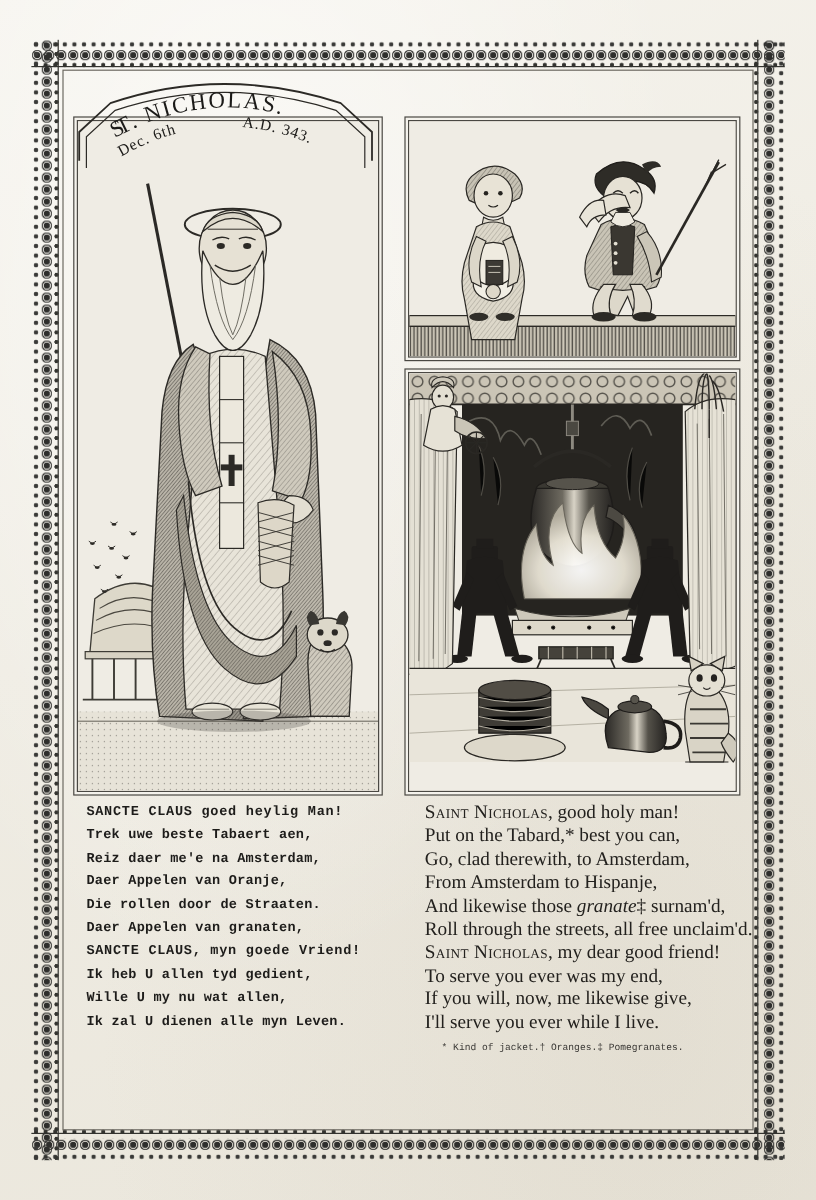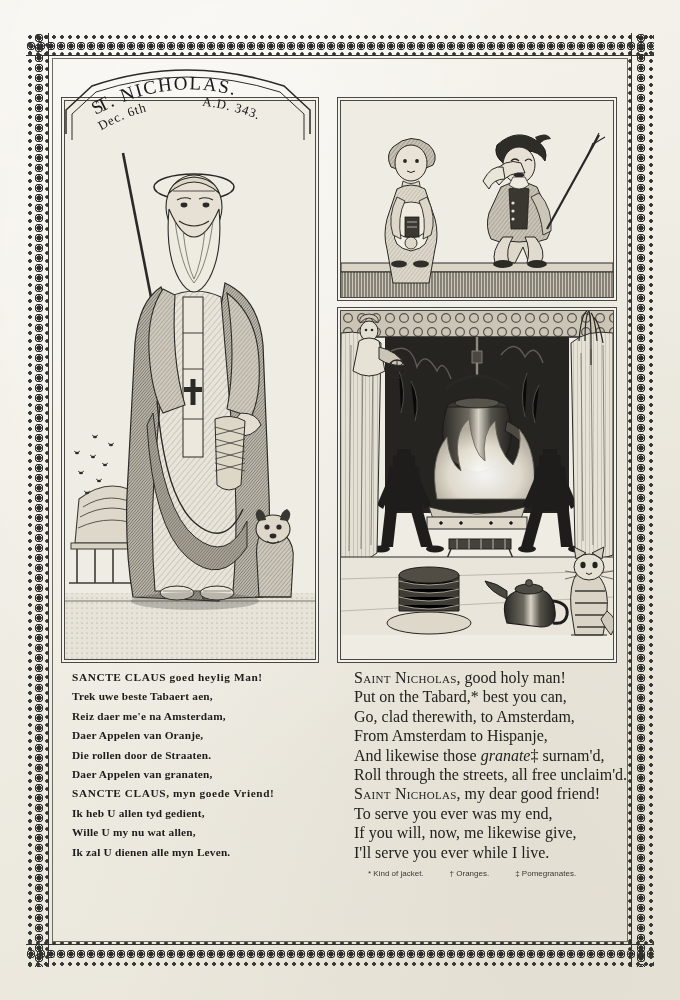--- a/index.html
+++ b/index.html
@@ -97,46 +97,45 @@
   }
 
   svg{display:block;}
 
   
   .verses{position:absolute;left:0;right:0;top:604px;bottom:0;display:flex;}
   .verse-col{position:relative;}
   .verse-dutch{width:268px;padding-left:14px;}
   .verse-eng{width:268px;padding-left:16px;}
   .dutch-line{
-    font-family:Liberation Serif, serif;
+    font-family:Liberation Mono, monospace;
     font-weight:700;
     font-size:11.3px;
     letter-spacing:.2px;
     color:#1d1c1a;
     line-height:19.4px;
     white-space:nowrap;
     font-stretch:condensed;
   }
   .dutch-line.caps{letter-spacing:.6px;}
   .eng-line{
     font-family:"Liberation Serif",serif;
     font-size:16px;
     color:#23211e;
     line-height:19.4px;
     white-space:nowrap;
   }
   .sc{font-variant:small-caps;letter-spacing:.3px;}
   .it{font-style:italic;}
   .footnotes{
     margin-top:7px;
-    font-family:Liberation Sans, sans-serif;
+    font-family:Liberation Mono, monospace;
     font-size:8px;
     color:#3a3835;
     display:flex;
-    gap:26px;
     padding-left:14px;
   }
   .fn{white-space:nowrap;}
 </style>
 </head>
 <body>
 
 <div class="page">
   <div class="paper-tone"></div>
 

